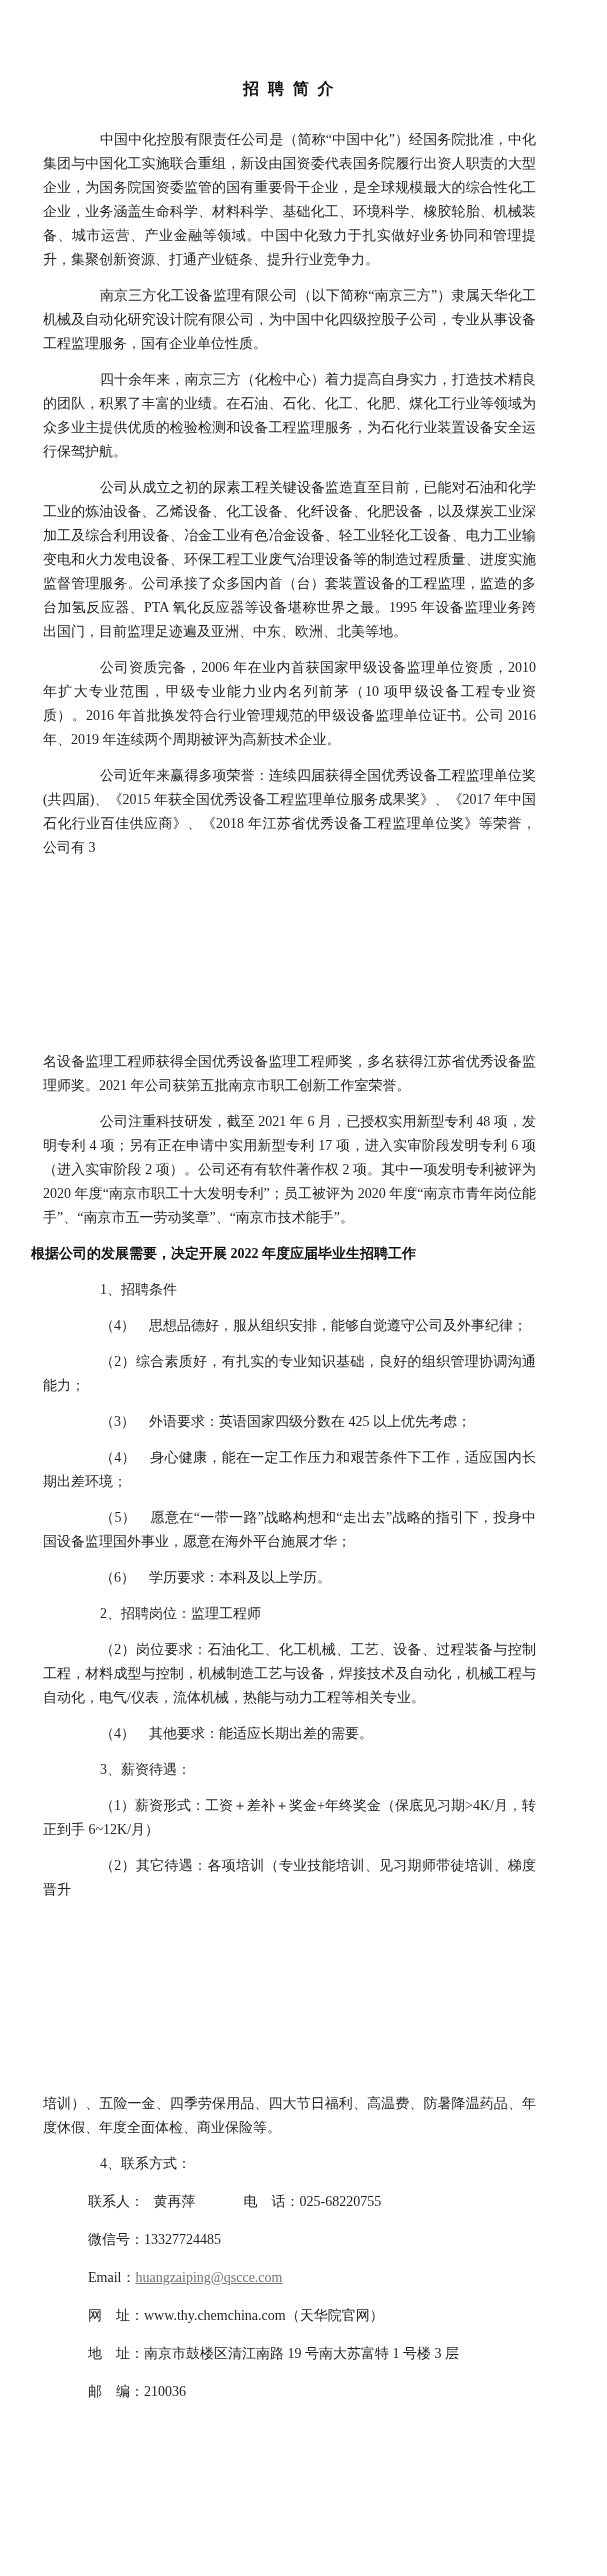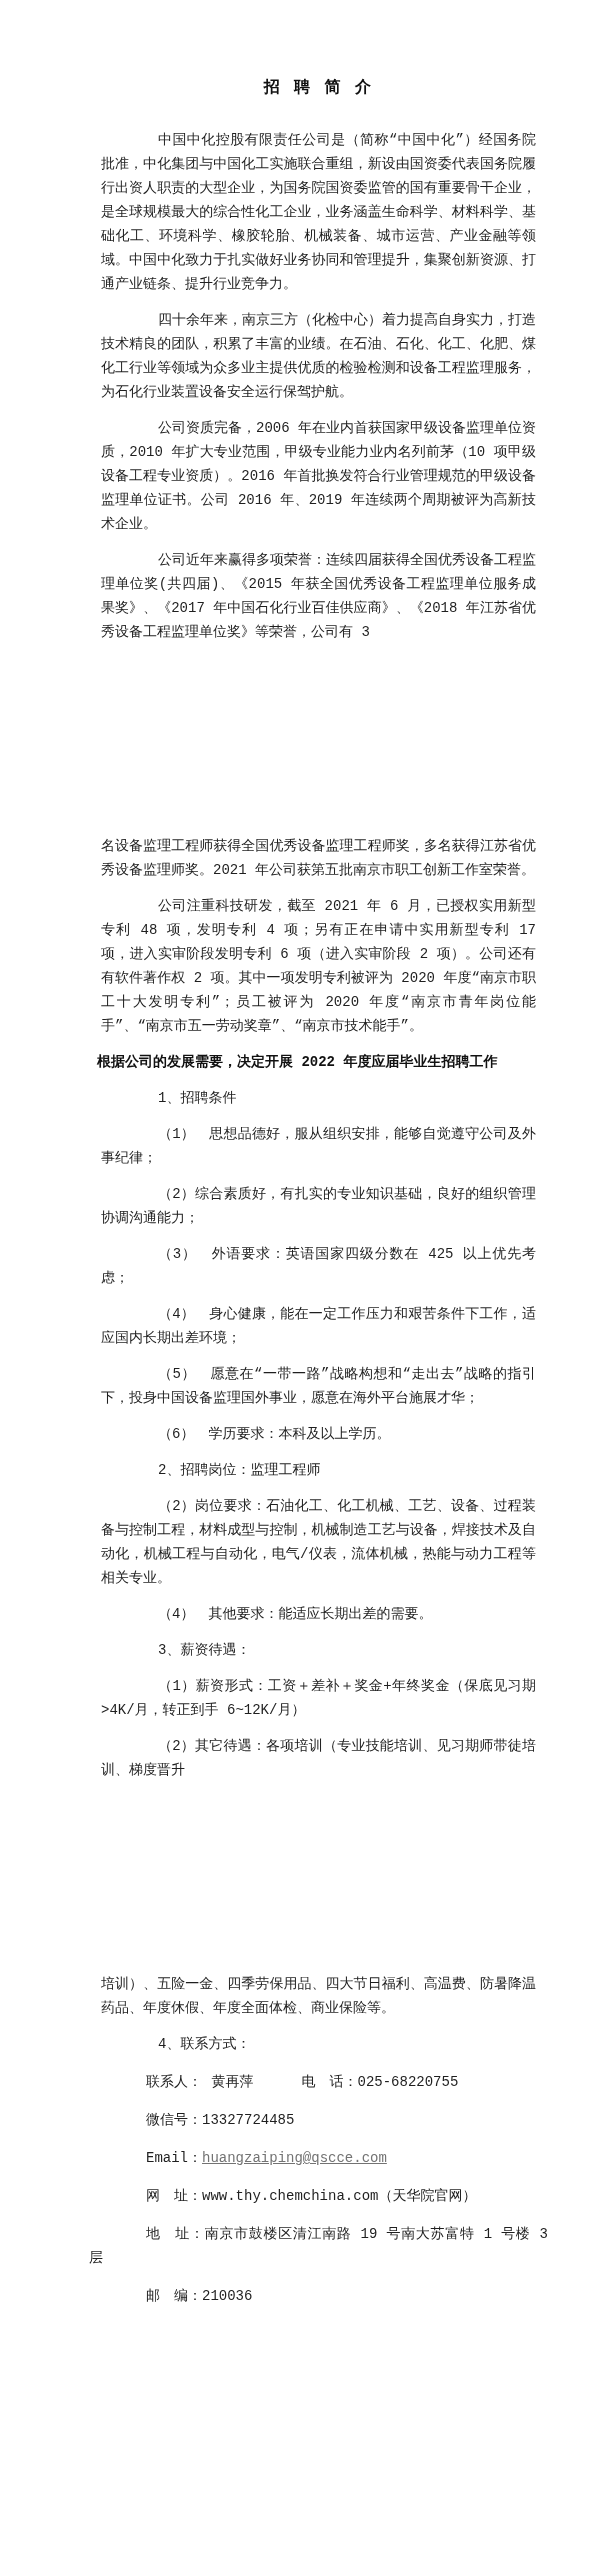--- a/index.html
+++ b/index.html
@@ -4,42 +4,42 @@
 <style>
   html, body { margin: 0; padding: 0; background: #ffffff; }
   .doc {
     position: relative;
     width: 607px;
     height: 2576px;
     overflow: hidden;
     box-sizing: border-box;
     background: #ffffff;
     color: #1f1f1f;
-    font-family: Liberation Mono, monospace;
+    font-family: Liberation Serif, serif;
     font-size: 14px;
     line-height: 24px;
-    padding: 76px 59px 0 89px;
+    padding: 76px 59px 0 31px;
     text-align: justify;
   }
   .title {
     font-size: 16px;
     font-weight: 700;
     text-align: center;
     letter-spacing: 2.4px;
     margin: 0 0 27px 0;
     line-height: 25px;
     color: #111111;
   }
   .para {
     margin: 12px;
     text-indent: 57px;
   }
   .para.noindent { text-indent: 0; }
   .announce {
-    margin: 8px;
+    margin: 0;
     font-weight: 700;
     color: #111111;
     text-indent: 0;
   }
   .page-gap-1 { height: 166px; }
   .page-gap-2 { height: 166px; }
   .contact-line { text-indent: 57px; }
   .gap-s { margin-left: 9.5px; }
   .gap-l { margin-left: 48px; }
   .email-link {
@@ -49,33 +49,35 @@
   }
 </style>
 </head>
 <body>
 
 <div class="doc">
 
   <h1 class="title">招 聘 简 介</h1>
 
   <p class="para">中国中化控股有限责任公司是（简称“中国中化”）经国务院批准，中化集团与中国化工实施联合重组，新设由国资委代表国务院履行出资人职责的大型企业，为国务院国资委监管的国有重要骨干企业，是全球规模最大的综合性化工企业，业务涵盖生命科学、材料科学、基础化工、环境科学、橡胶轮胎、机械装备、城市运营、产业金融等领域。中国中化致力于扎实做好业务协同和管理提升，集聚创新资源、打通产业链条、提升行业竞争力。</p>
+  <p class="para">南京三方化工设备监理有限公司（以下简称“南京三方”）隶属天华化工机械及自动化研究设计院有限公司，为中国中化四级控股子公司，专业从事设备工程监理服务，国有企业单位性质。</p>
   <p class="para">四十余年来，南京三方（化检中心）着力提高自身实力，打造技术精良的团队，积累了丰富的业绩。在石油、石化、化工、化肥、煤化工行业等领域为众多业主提供优质的检验检测和设备工程监理服务，为石化行业装置设备安全运行保驾护航。</p>
+  <p class="para">公司从成立之初的尿素工程关键设备监造直至目前，已能对石油和化学工业的炼油设备、乙烯设备、化工设备、化纤设备、化肥设备，以及煤炭工业深加工及综合利用设备、冶金工业有色冶金设备、轻工业轻化工设备、电力工业输变电和火力发电设备、环保工程工业废气治理设备等的制造过程质量、进度实施监督管理服务。公司承接了众多国内首（台）套装置设备的工程监理，监造的多台加氢反应器、PTA 氧化反应器等设备堪称世界之最。1995 年设备监理业务跨出国门，目前监理足迹遍及亚洲、中东、欧洲、北美等地。</p>
   <p class="para">公司资质完备，2006 年在业内首获国家甲级设备监理单位资质，2010 年扩大专业范围，甲级专业能力业内名列前茅（10 项甲级设备工程专业资质）。2016 年首批换发符合行业管理规范的甲级设备监理单位证书。公司 2016 年、2019 年连续两个周期被评为高新技术企业。</p>
   <p class="para">公司近年来赢得多项荣誉：连续四届获得全国优秀设备工程监理单位奖(共四届)、《2015 年获全国优秀设备工程监理单位服务成果奖》、《2017 年中国石化行业百佳供应商》、《2018 年江苏省优秀设备工程监理单位奖》等荣誉，公司有 3</p>
 
   <div class="page-gap-1"></div>
 
   <p class="para noindent">名设备监理工程师获得全国优秀设备监理工程师奖，多名获得江苏省优秀设备监理师奖。2021 年公司获第五批南京市职工创新工作室荣誉。</p>
   <p class="para">公司注重科技研发，截至 2021 年 6 月，已授权实用新型专利 48 项，发明专利 4 项；另有正在申请中实用新型专利 17 项，进入实审阶段发明专利 6 项（进入实审阶段 2 项）。公司还有有软件著作权 2 项。其中一项发明专利被评为 2020 年度“南京市职工十大发明专利”；员工被评为 2020 年度“南京市青年岗位能手”、“南京市五一劳动奖章”、“南京市技术能手”。</p>
 
   <p class="announce">根据公司的发展需要，决定开展 2022 年度应届毕业生招聘工作</p>
 
   <p class="para">1、招聘条件</p>
-  <p class="para">（1）　思想品德好，服从组织安排，能够自觉遵守公司及外事纪律；</p>
+  <p class="para">（4）　思想品德好，服从组织安排，能够自觉遵守公司及外事纪律；</p>
   <p class="para">（2）综合素质好，有扎实的专业知识基础，良好的组织管理协调沟通能力；</p>
   <p class="para">（3）　外语要求：英语国家四级分数在 425 以上优先考虑；</p>
   <p class="para">（4）　身心健康，能在一定工作压力和艰苦条件下工作，适应国内长期出差环境；</p>
   <p class="para">（5）　愿意在“一带一路”战略构想和“走出去”战略的指引下，投身中国设备监理国外事业，愿意在海外平台施展才华；</p>
   <p class="para">（6）　学历要求：本科及以上学历。</p>
 
   <p class="para">2、招聘岗位：监理工程师</p>
   <p class="para">（2）岗位要求：石油化工、化工机械、工艺、设备、过程装备与控制工程，材料成型与控制，机械制造工艺与设备，焊接技术及自动化，机械工程与自动化，电气/仪表，流体机械，热能与动力工程等相关专业。</p>
   <p class="para">（4）　其他要求：能适应长期出差的需要。</p>
 

